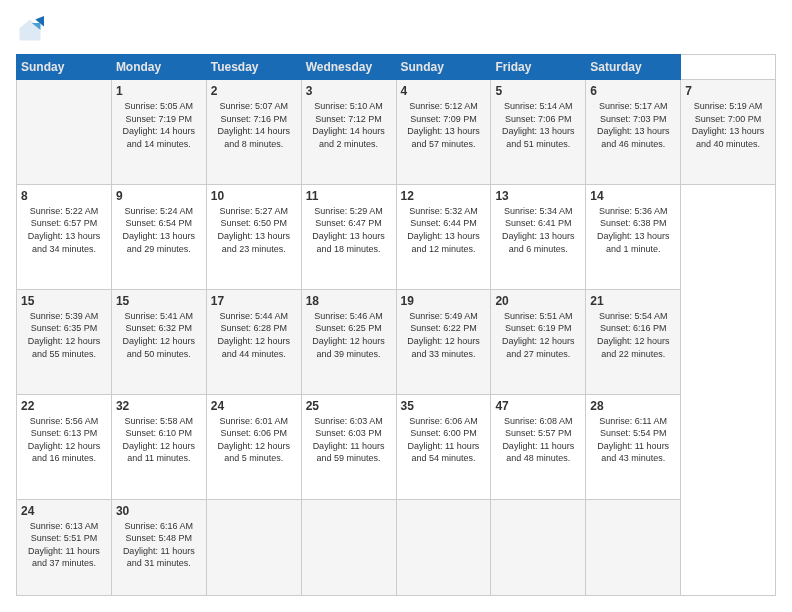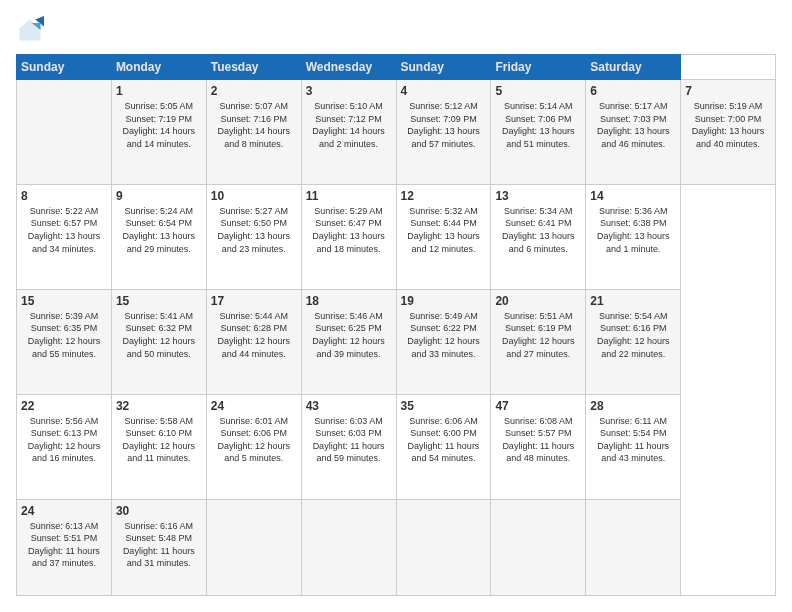--- a/index.html
+++ b/index.html
@@ -242,21 +242,21 @@
           </td>
           <td>
             <span class="day-number">32</span>
             <div class="day-info">Sunrise: 5:58 AM<br>Sunset: 6:10 PM<br>Daylight: 12 hours and 11 minutes.</div>
           </td>
           <td>
             <span class="day-number">24</span>
             <div class="day-info">Sunrise: 6:01 AM<br>Sunset: 6:06 PM<br>Daylight: 12 hours and 5 minutes.</div>
           </td>
           <td>
-            <span class="day-number">43</span>
+            <span class="day-number">25</span>
             <div class="day-info">Sunrise: 6:03 AM<br>Sunset: 6:03 PM<br>Daylight: 11 hours and 59 minutes.</div>
           </td>
           <td>
             <span class="day-number">35</span>
             <div class="day-info">Sunrise: 6:06 AM<br>Sunset: 6:00 PM<br>Daylight: 11 hours and 54 minutes.</div>
           </td>
           <td>
             <span class="day-number">47</span>
             <div class="day-info">Sunrise: 6:08 AM<br>Sunset: 5:57 PM<br>Daylight: 11 hours and 48 minutes.</div>
           </td>

